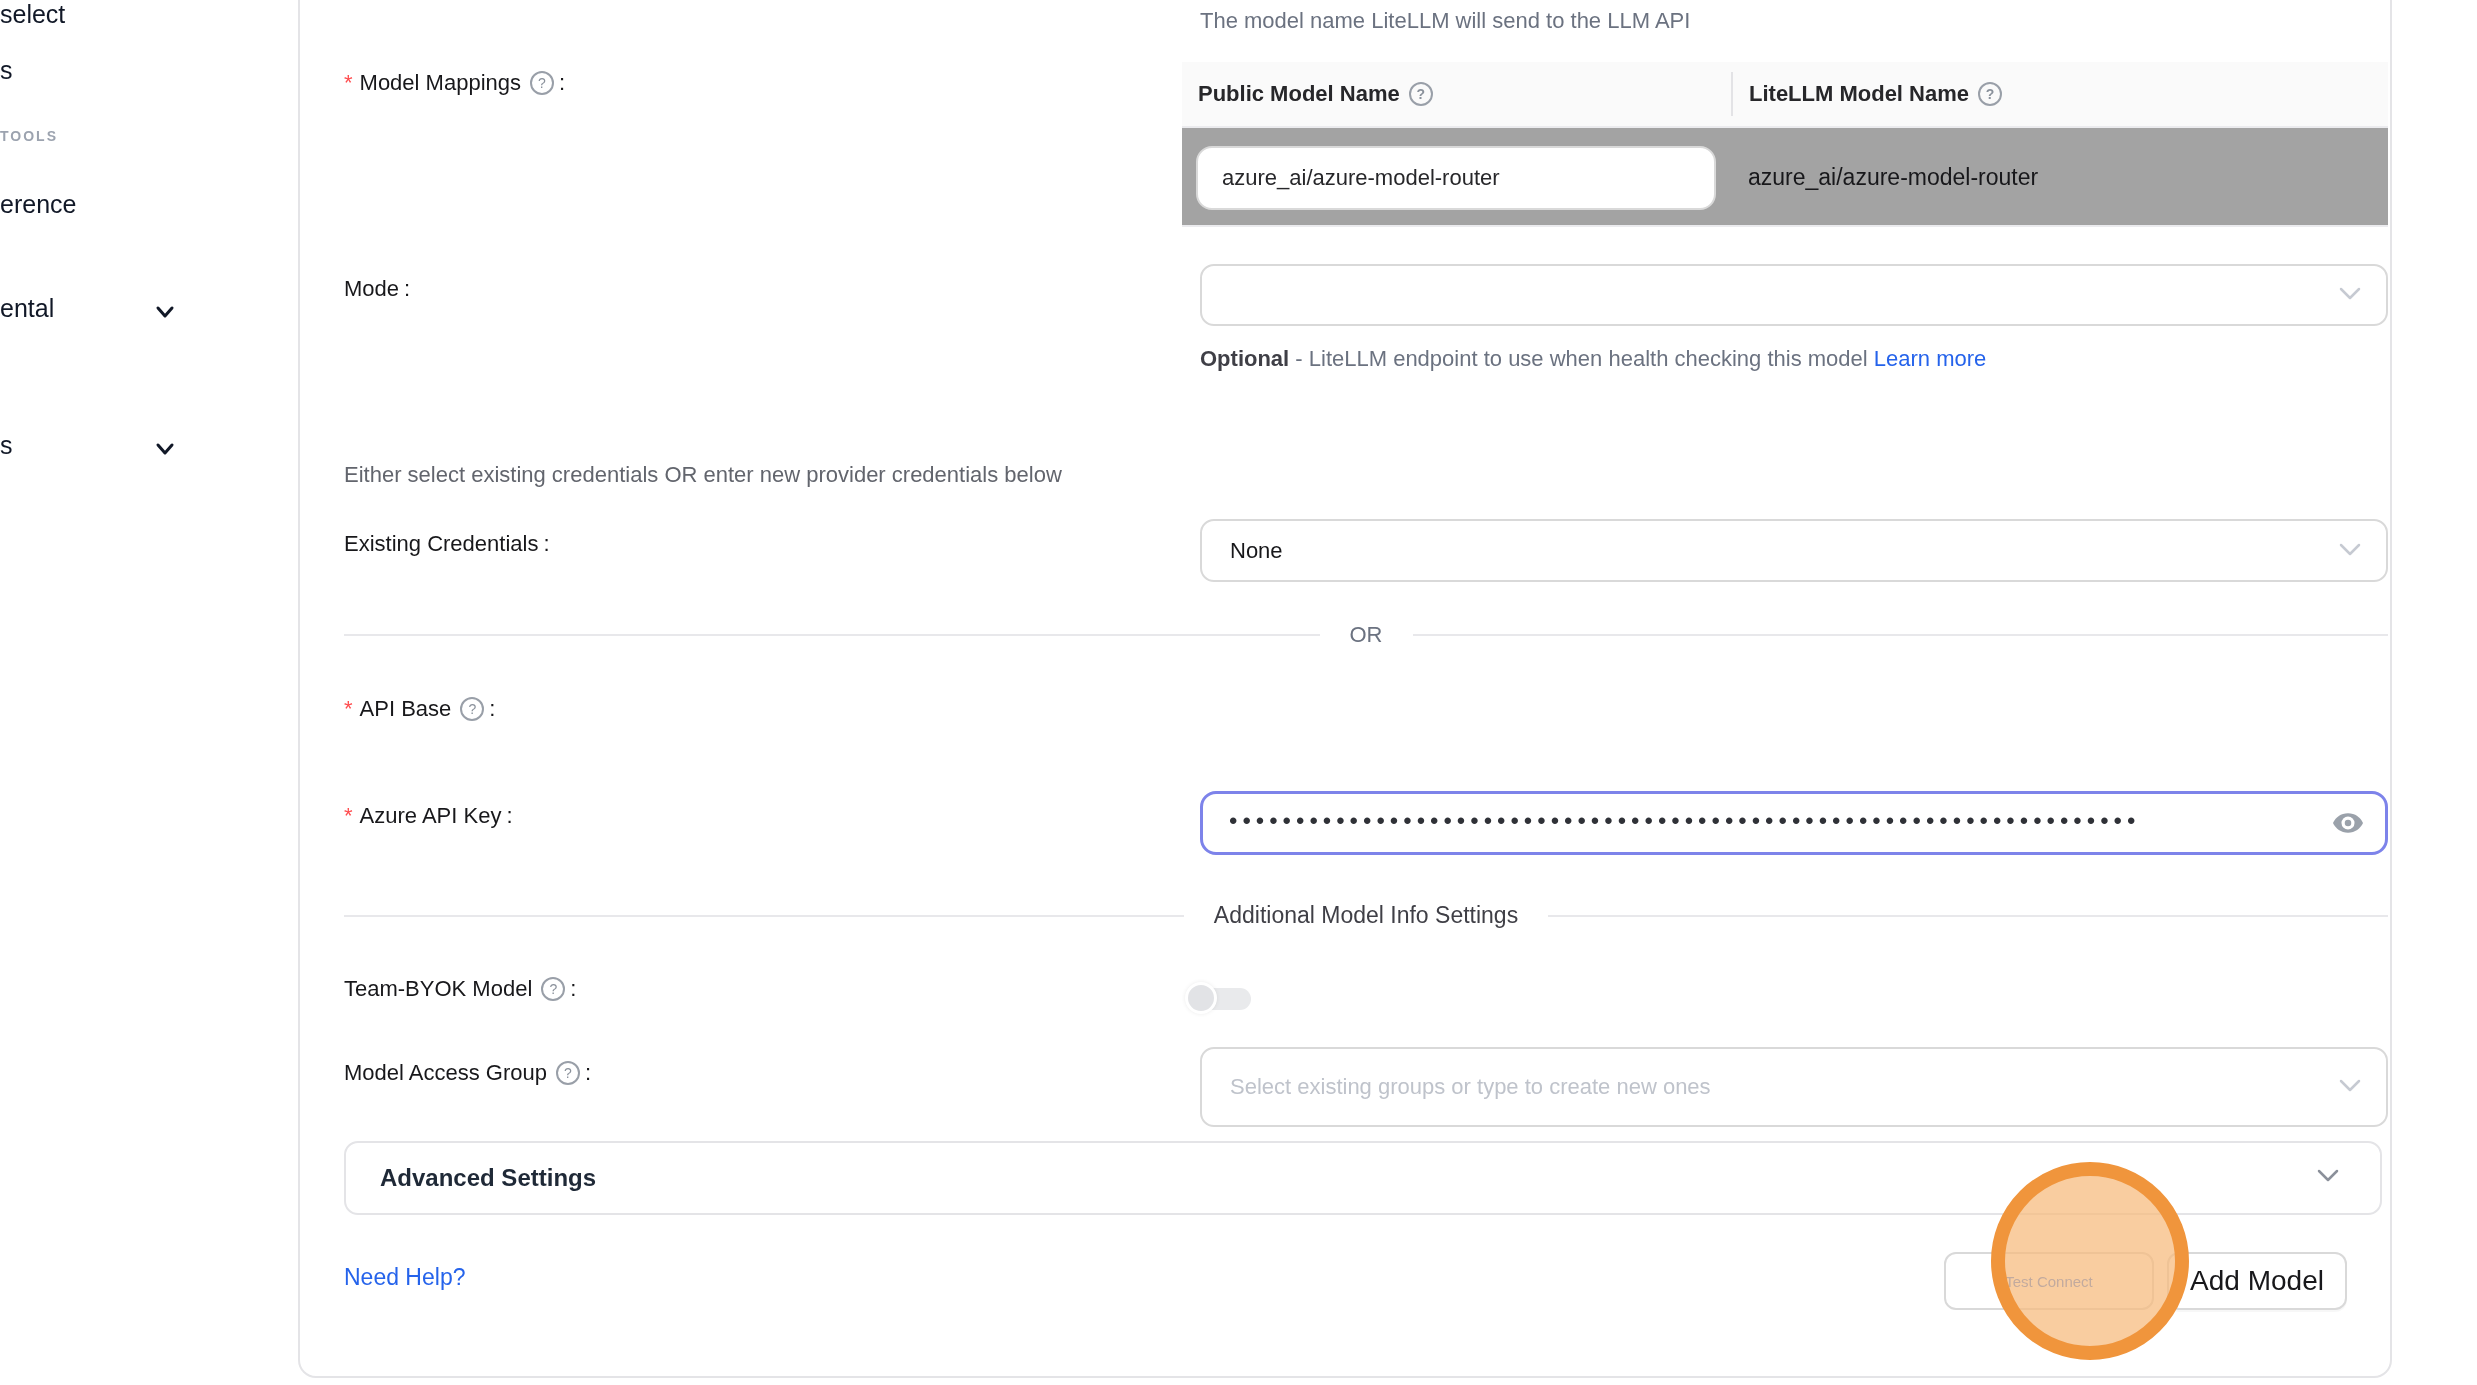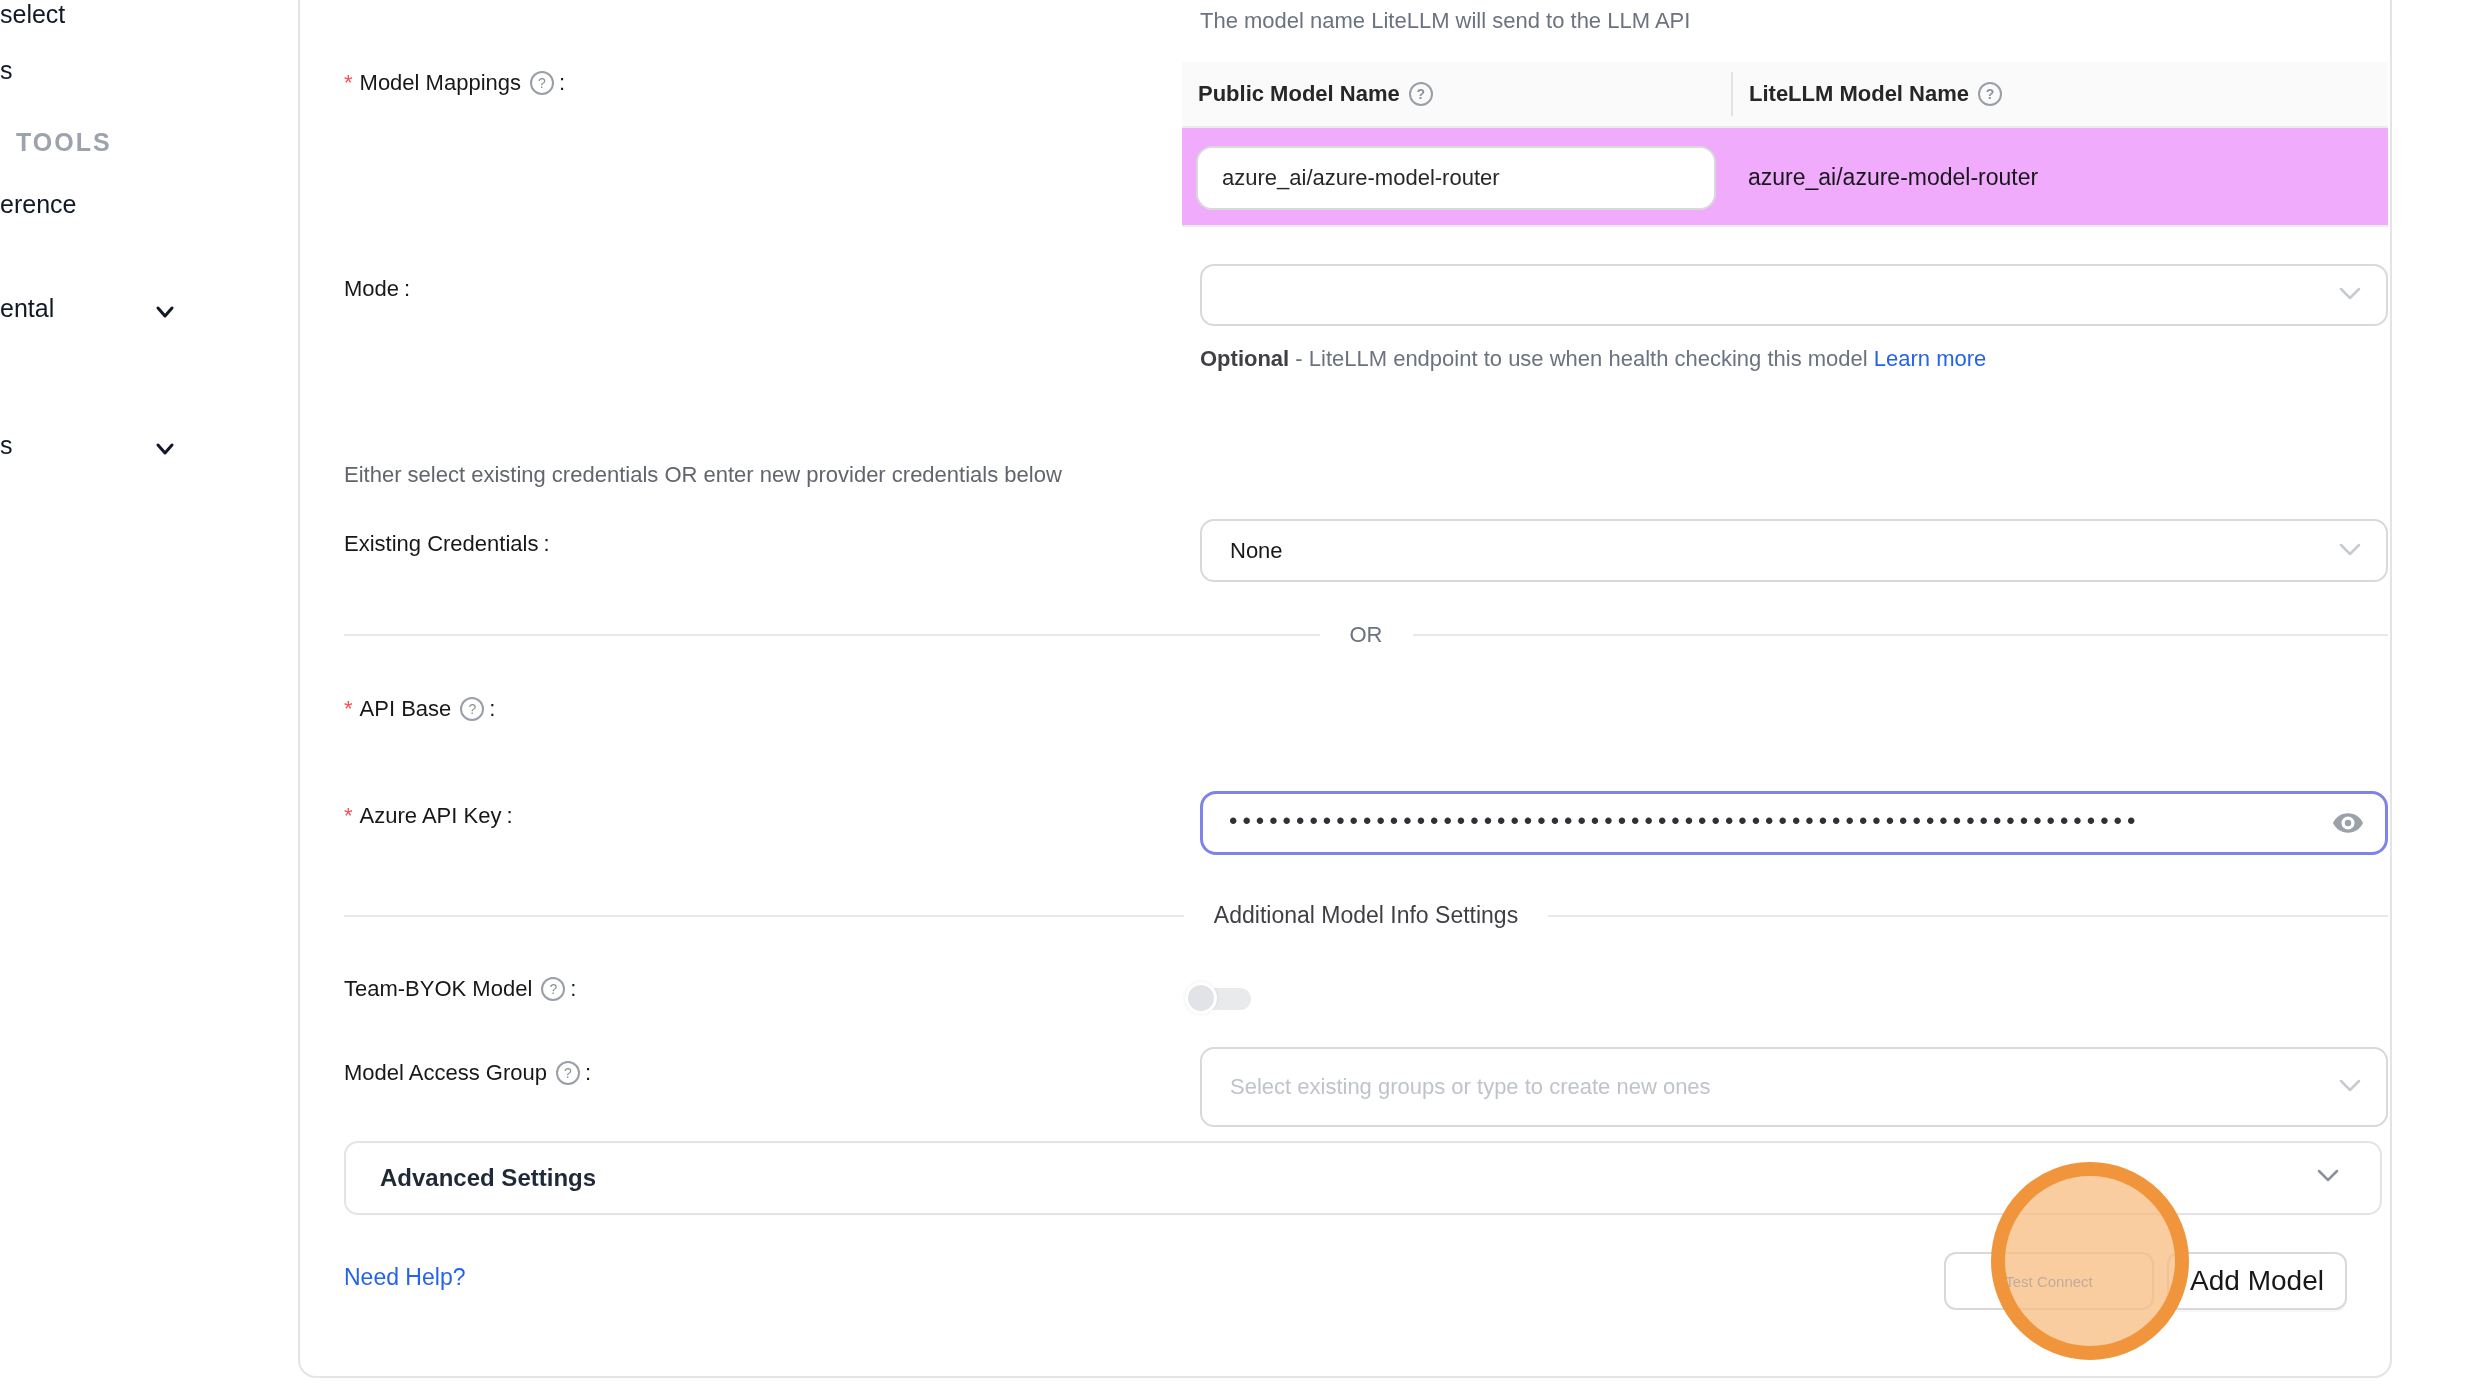--- a/index.html
+++ b/index.html
@@ -5,21 +5,21 @@
   * { margin:0; padding:0; box-sizing:border-box; }
   html,body { background:#fff; }
   #screen {
     position:relative; width:2477px; height:1385px;
     background:#ffffff; overflow:hidden;
     font-family:"Liberation Sans", sans-serif;
     color:#18181b;
   }
   
   .sb-item { position:absolute; left:0; font-size:25px; font-weight:500; color:#111827; white-space:nowrap; cursor:pointer; }
-  .sb-section { position:absolute; left:16px; font-size:25px; font-weight:600; color:#9ca3af; letter-spacing:2px; }
+  .sb-section { position:absolute; left:0; font-size:14px; font-weight:600; color:#9ca3af; letter-spacing:2px; }
   .sb-chevron { position:absolute; width:30px; height:30px; }
   
   #card {
     position:absolute; left:298px; top:-30px; width:2094px; height:1408px;
     background:#fff; border:2px solid #e4e4e7; border-radius:18px;
   }
   
   .hint { position:absolute; font-size:22px; color:#6b7280; }
   .flabel { position:absolute; left:344px; font-size:22px; color:#18181b; white-space:nowrap; display:flex; align-items:center; }
   .req { color:#ff4d4f; margin-right:7px; font-size:22px; }
@@ -39,21 +39,21 @@
   .placeholder { color:#bfc3cb; }
   .divider-row { position:absolute; left:344px; width:2044px; display:flex; align-items:center; }
   .divider-row .line { flex:1; border-top:2px solid #e8e8eb; }
   .divider-row .dtext { margin:0 30px; white-space:nowrap; }
   
   #mm-table { position:absolute; left:1182px; top:62px; width:1206px; }
   #mm-head { display:flex; height:66px; background:#fafafa; border-bottom:2px solid #ebebee; align-items:center; }
   #mm-head .hcell { display:flex; align-items:center; font-weight:700; font-size:22px; color:#27272a; padding-left:16px; }
   #mm-head .hcell.c1 { width:549px; }
   #mm-head .hcell.c2 { flex:1; border-left:2px solid #e3e3e6; height:44px; }
-  #mm-body { position:relative; height:99px; border-bottom:2px solid #ebebee; background:#f0abfc; }
+  #mm-body { position:relative; height:99px; border-bottom:2px solid #ebebee; background:#a3a3a3; }
   #mm-input {
     position:absolute; left:14px; top:18px; width:520px; height:64px;
     border:2px solid #d9d9d9; border-radius:16px; padding:0 24px;
     font-size:22px; color:#27272a; font-family:"Liberation Sans", sans-serif;
     background:#fff; outline:none;
   }
   #mm-cell2 { position:absolute; left:566px; top:0; height:99px; display:flex; align-items:center; font-size:23px; color:#18181b; }
   
   #mode-hint { position:absolute; left:1200px; top:338px; width:810px; font-size:22px; line-height:41px; color:#6b7280; }
   #mode-hint b { color:#3f3f46; font-weight:700; }

